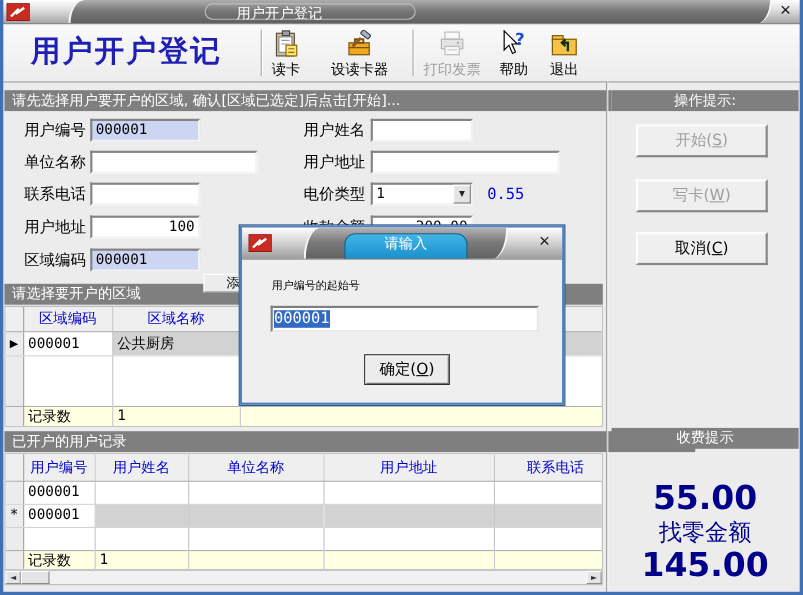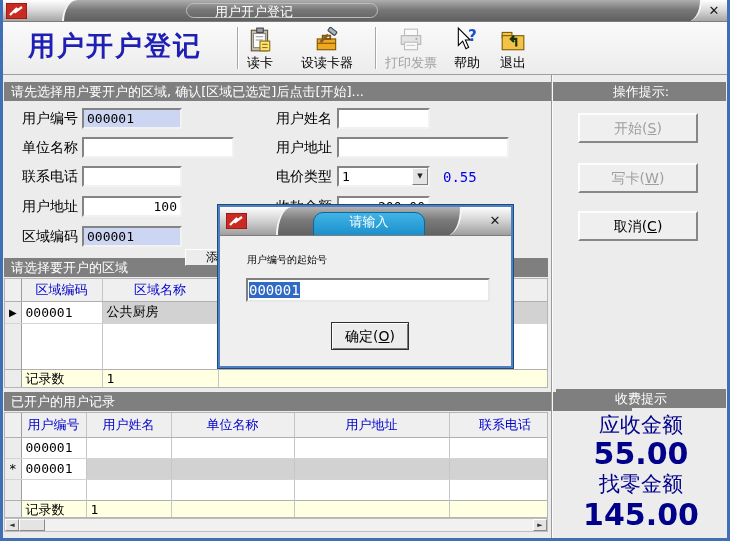--- a/index.html
+++ b/index.html
@@ -338,21 +338,20 @@
     <div class="sb-btn" style="right:0">►</div>
   </div>
 
   <div class="vdivider"></div>
   <div class="sec-hdr centered" style="left:556px; top:82px; width:170px;">操作提示:</div>
   <div class="panel-btn disabled" style="top:113px">开始(<u>S</u>)</div>
   <div class="panel-btn disabled" style="top:163px">写卡(<u>W</u>)</div>
   <div class="panel-btn" style="top:211px">取消(<u>C</u>)</div>
 
   <div class="sec-hdr centered" style="left:556px; top:389px; width:170px;">收费提示</div>
-  <div class="charge-lbl" style="top:411px">应收金额</div>
   <div class="charge-val" style="top:436px">55.00</div>
   <div class="charge-lbl" style="top:470px">找零金额</div>
   <div class="charge-val" style="top:497px">145.00</div>
 
   <div class="dialog">
     <div class="dlg-titlebar">
       <div class="dlg-dark"></div>
       <span class="logo" style="top:6px">
         <svg width="21" height="16" viewBox="0 0 21 16">
             <rect x="0" y="0" width="21" height="16" fill="#c92a22" stroke="#6e0f0c"></rect>

